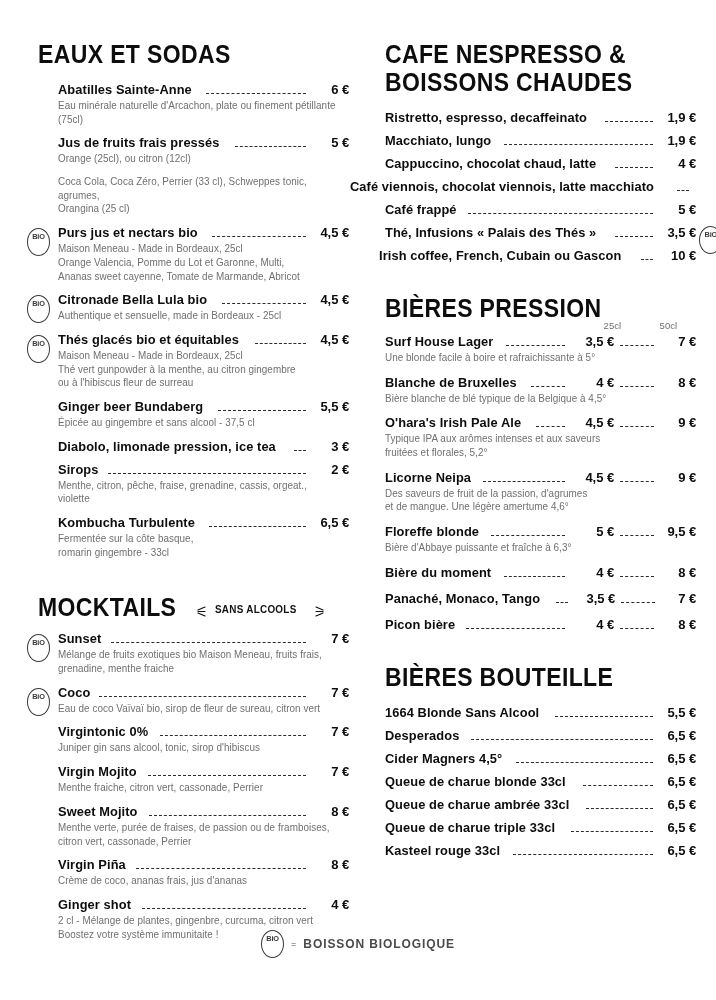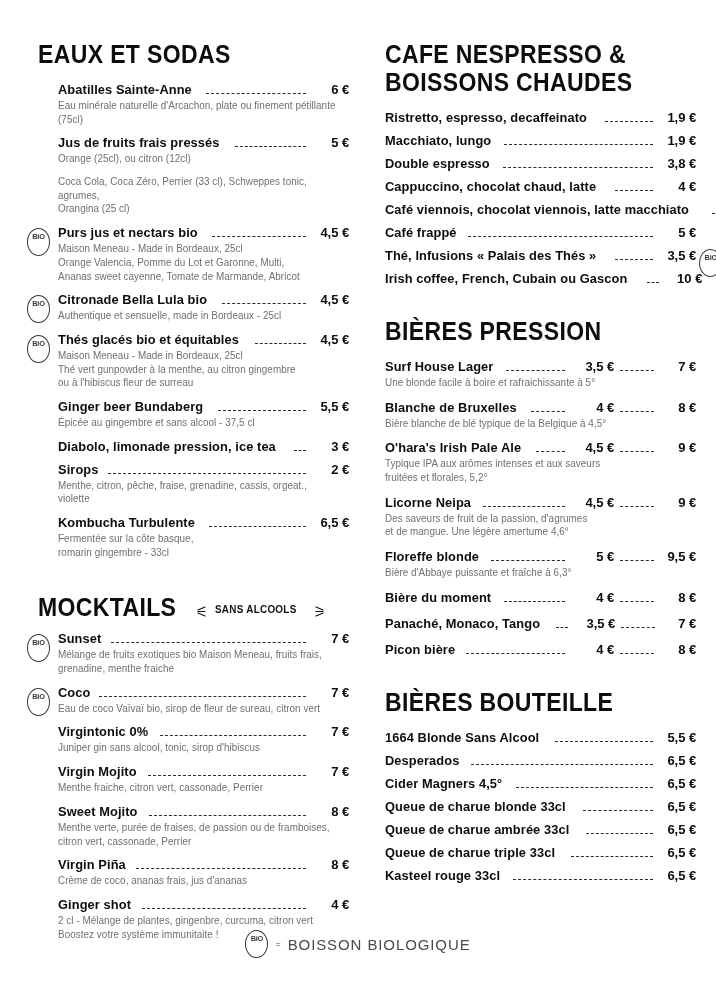--- a/index.html
+++ b/index.html
@@ -68,20 +68,21 @@
     top: 2px;
   }
   .burst svg { display: block; }
 
   
   .item { margin-bottom: 9px; position: relative; }
   .item-row {
     display: flex;
     align-items: baseline;
     width: 100%;
+    justify-content: flex-end;
   }
   .item-name {
     font-size: 13.5px;
     font-weight: 700;
     color: #0d0d0d;
     white-space: nowrap;
     transform: scaleX(0.95);
     transform-origin: left center;
     letter-spacing: 0.1px;
   }
@@ -168,24 +169,24 @@
   .footer {
     position: absolute;
     left: 0; right: 0;
     bottom: 42px;
     display: flex;
     align-items: center;
     justify-content: center;
     gap: 7px;
   }
   .footer-text {
-    font-size: 15px;
+    font-size: 12px;
     letter-spacing: 0.9px;
     color: #4a4a4a;
-    font-weight: 400;
+    font-weight: 700;
   }
   .footer-eq { font-size: 9px; color: #4a4a4a; }
 </style>
 </head>
 <body>
 
 <div class="page">
 
   <div class="col col-left">
 
@@ -371,27 +372,20 @@
         </div>
         <div class="item compact">
           <div class="item-row">
             <span class="item-name">Macchiato, lungo</span>
             <span class="leader"></span>
             <span class="price price-1">1,9 €</span>
           </div>
         </div>
         <div class="item compact">
           <div class="item-row">
-            <span class="item-name">Double espresso</span>
-            <span class="leader"></span>
-            <span class="price price-1">3,8 €</span>
-          </div>
-        </div>
-        <div class="item compact">
-          <div class="item-row">
             <span class="item-name">Cappuccino, chocolat chaud, latte</span>
             <span class="leader"></span>
             <span class="price price-1">4 €</span>
           </div>
         </div>
         <div class="item compact">
           <div class="item-row">
             <span class="item-name">Café viennois, chocolat viennois, latte macchiato</span>
             <span class="leader"></span>
           </div>
@@ -414,20 +408,24 @@
         <div class="item compact">
           <div class="item-row">
             <span class="item-name">Irish coffee, French, Cubain ou Gascon</span>
             <span class="leader"></span>
             <span class="price price-1">10 €</span>
           </div>
         </div>
       </div>
 
     <h2 class="section-title spaced">BIÈRES PRESSION</h2>
+    <div class="vol-head">
+      <span>25cl</span>
+      <span>50cl</span>
+    </div>
     <div id="pression-list" class="beer">
         <div class="item">
           <div class="item-row">
             <span class="item-name">Surf House Lager</span>
             <span class="leader"></span>
             <span class="price price-a">3,5 €</span>
             <span class="leader-2"></span>
             <span class="price price-b">7 €</span>
           </div>
           <div class="desc">Une blonde facile à boire et rafraichissante à 5°</div>

